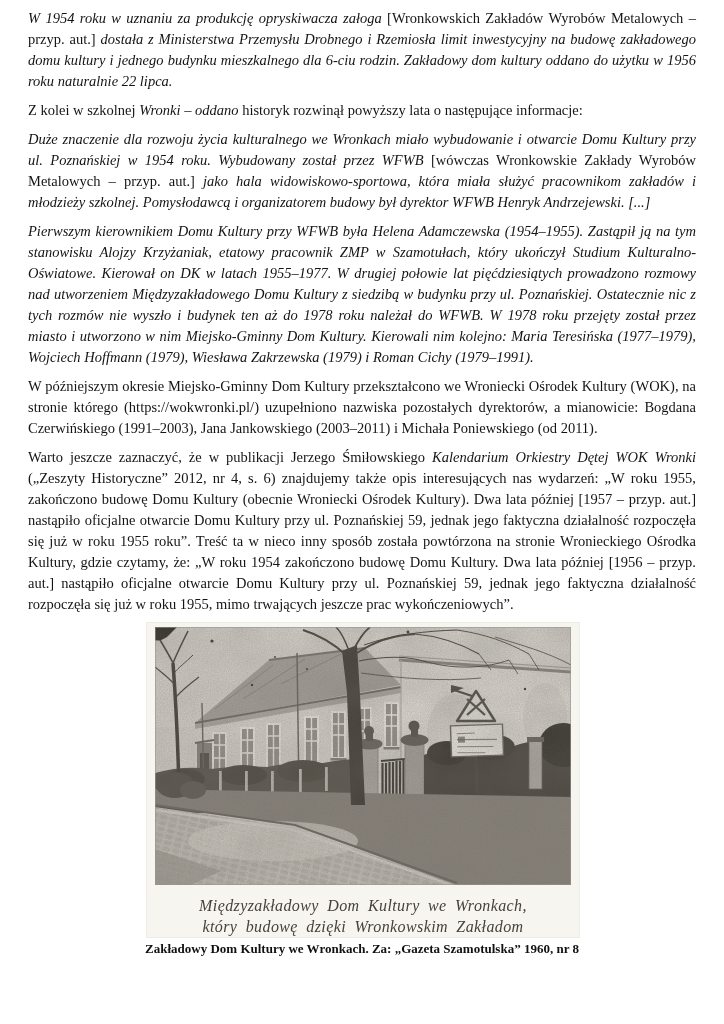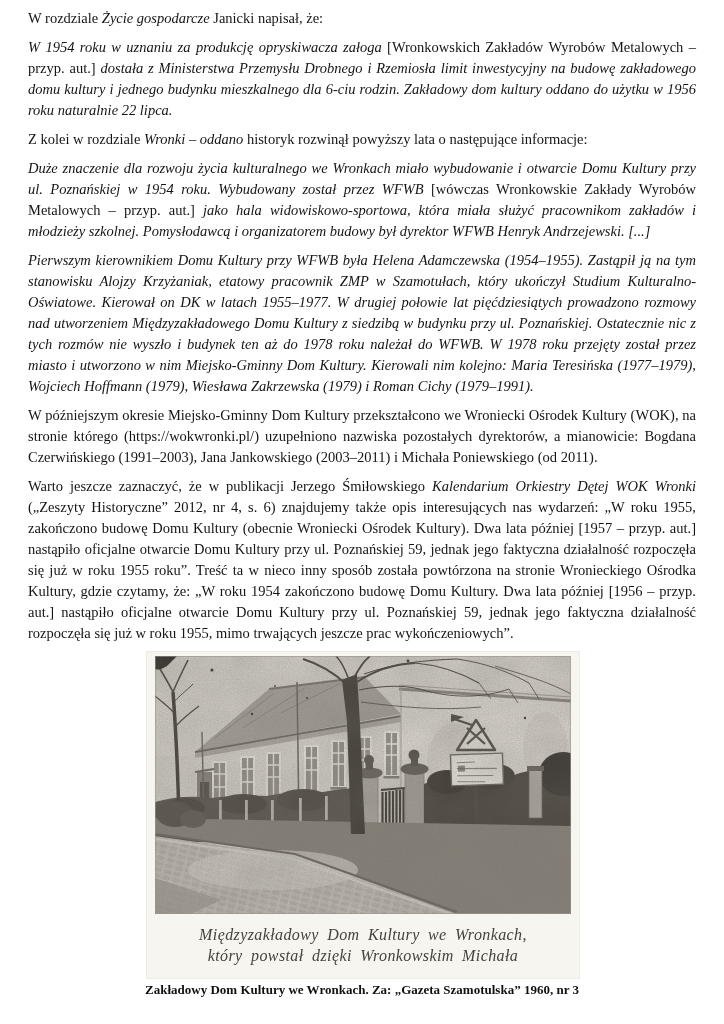--- a/index.html
+++ b/index.html
@@ -18,21 +18,21 @@
     margin:0 0 8px 0;
     font-size:14.5px;
     line-height:21px;
     text-align:justify;
   }
   .it{font-style:italic;}
   figure.scan{
     margin:0 0 0 119px;
     width:432px;
     box-sizing:border-box;
-    padding:4px 8px 12px 8px;
+    padding:4px 8px 0 8px;
     background:#f7f5ef;
     box-shadow:0 0 0 1px #eeece4;
   }
   .photo{width:416px;height:258px;}
   .photo svg{display:block;width:100%;height:100%;}
   .scanCaption{
     padding:10px 0 0 0;
     text-align:center;
     font-style:italic;
     font-size:16px;
@@ -49,25 +49,24 @@
     font-size:13px;
     line-height:16px;
     color:#111;
   }
 </style>
 </head>
 <body>
 
 <div class="page">
 
-  <p class="doc"><span>W rozdziale </span><span class="it">Życie gospodarcze</span><span> Janicki napisał, że:</span></p>
 
   <p class="doc"><span class="it">W 1954 roku w uznaniu za produkcję opryskiwacza załoga</span><span> [Wronkowskich Zakładów Wyrobów Metalowych – przyp. aut.] </span><span class="it">dostała z Ministerstwa Przemysłu Drobnego i Rzemiosła limit inwestycyjny na budowę zakładowego domu kultury i jednego budynku mieszkalnego dla 6-ciu rodzin. Zakładowy dom kultury oddano do użytku w 1956 roku naturalnie 22 lipca.</span></p>
 
-  <p class="doc"><span>Z kolei w rozdziale </span><span class="it">Wronki – oddano</span><span> historyk rozwinął powyższy lata o następujące informacje:</span></p>
+  <p class="doc"><span>Z kolei w szkolnej </span><span class="it">Wronki – oddano</span><span> historyk rozwinął powyższy lata o następujące informacje:</span></p>
 
   <p class="doc"><span class="it">Duże znaczenie dla rozwoju życia kulturalnego we Wronkach miało wybudowanie i otwarcie Domu Kultury przy ul. Poznańskiej w 1954 roku. Wybudowany został przez WFWB</span><span> [wówczas Wronkowskie Zakłady Wyrobów Metalowych – przyp. aut.] </span><span class="it">jako hala widowiskowo-sportowa, która miała służyć pracownikom zakładów i młodzieży szkolnej. Pomysłodawcą i organizatorem budowy był dyrektor WFWB Henryk Andrzejewski. [...]</span></p>
 
   <p class="doc"><span class="it">Pierwszym kierownikiem Domu Kultury przy WFWB była Helena Adamczewska (1954–1955). Zastąpił ją na tym stanowisku Alojzy Krzyżaniak, etatowy pracownik ZMP w Szamotułach, który ukończył Studium Kulturalno-Oświatowe. Kierował on DK w latach 1955–1977. W drugiej połowie lat pięćdziesiątych prowadzono rozmowy nad utworzeniem Międzyzakładowego Domu Kultury z siedzibą w budynku przy ul. Poznańskiej. Ostatecznie nic z tych rozmów nie wyszło i budynek ten aż do 1978 roku należał do WFWB. W 1978 roku przejęty został przez miasto i utworzono w nim Miejsko-Gminny Dom Kultury. Kierowali nim kolejno: Maria Teresińska (1977–1979), Wojciech Hoffmann (1979), Wiesława Zakrzewska (1979) i Roman Cichy (1979–1991).</span></p>
 
   <p class="doc"><span>W późniejszym okresie Miejsko-Gminny Dom Kultury przekształcono we Wroniecki Ośrodek Kultury (WOK), na stronie którego (https://wokwronki.pl/) uzupełniono nazwiska pozostałych dyrektorów, a mianowicie: Bogdana Czerwińskiego (1991–2003), Jana Jankowskiego (2003–2011) i Michała Poniewskiego (od 2011).</span></p>
 
   <p class="doc"><span>Warto jeszcze zaznaczyć, że w publikacji Jerzego Śmiłowskiego </span><span class="it">Kalendarium Orkiestry Dętej WOK Wronki</span><span> („Zeszyty Historyczne” 2012, nr 4, s. 6) znajdujemy także opis interesujących nas wydarzeń: „W roku 1955, zakończono budowę Domu Kultury (obecnie Wroniecki Ośrodek Kultury). Dwa lata później [1957 – przyp. aut.] nastąpiło oficjalne otwarcie Domu Kultury przy ul. Poznańskiej 59, jednak jego faktyczna działalność rozpoczęła się już w roku 1955 roku”. Treść ta w nieco inny sposób została powtórzona na stronie Wronieckiego Ośrodka Kultury, gdzie czytamy, że: „W roku 1954 zakończono budowę Domu Kultury. Dwa lata później [1956 – przyp. aut.] nastąpiło oficjalne otwarcie Domu Kultury przy ul. Poznańskiej 59, jednak jego faktyczna działalność rozpoczęła się już w roku 1955, mimo trwających jeszcze prac wykończeniowych”.</span></p>
 
   <figure class="scan">
@@ -252,19 +251,19 @@
             <circle cx="120" cy="30" r="0.9"></circle>
         </g>
 
         <rect x="0" y="0" width="416" height="258" filter="url(#fmottle)" opacity="0.20"></rect>
         <rect x="0" y="0" width="416" height="258" filter="url(#fgrain)" opacity="0.30"></rect>
         <rect x="0.5" y="0.5" width="415" height="257" fill="none" stroke="#9a958c" opacity="0.6"></rect>
       </svg>
     </div>
     <div class="scanCaption">
       <div>Międzyzakładowy Dom Kultury we Wronkach,</div>
-      <div>który powstał dzięki Wronkowskim Michała</div>
+      <div>który budowę dzięki Wronkowskim Zakładom</div>
     </div>
   </figure>
 
-  <p class="figCaption">Zakładowy Dom Kultury we Wronkach. Za: „Gazeta Szamotulska” 1960, nr 3</p>
+  <p class="figCaption">Zakładowy Dom Kultury we Wronkach. Za: „Gazeta Szamotulska” 1960, nr 8</p>
 
 </div>
 
 </body></html>

